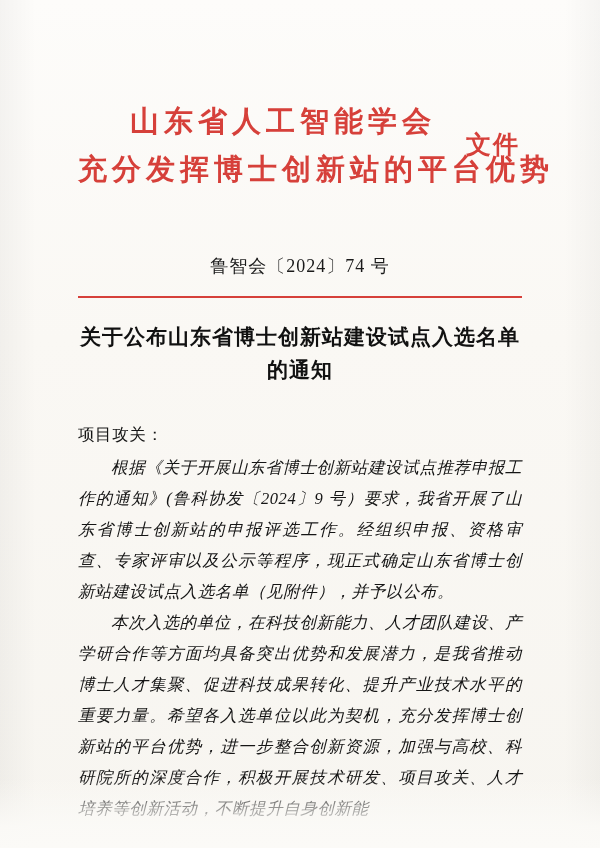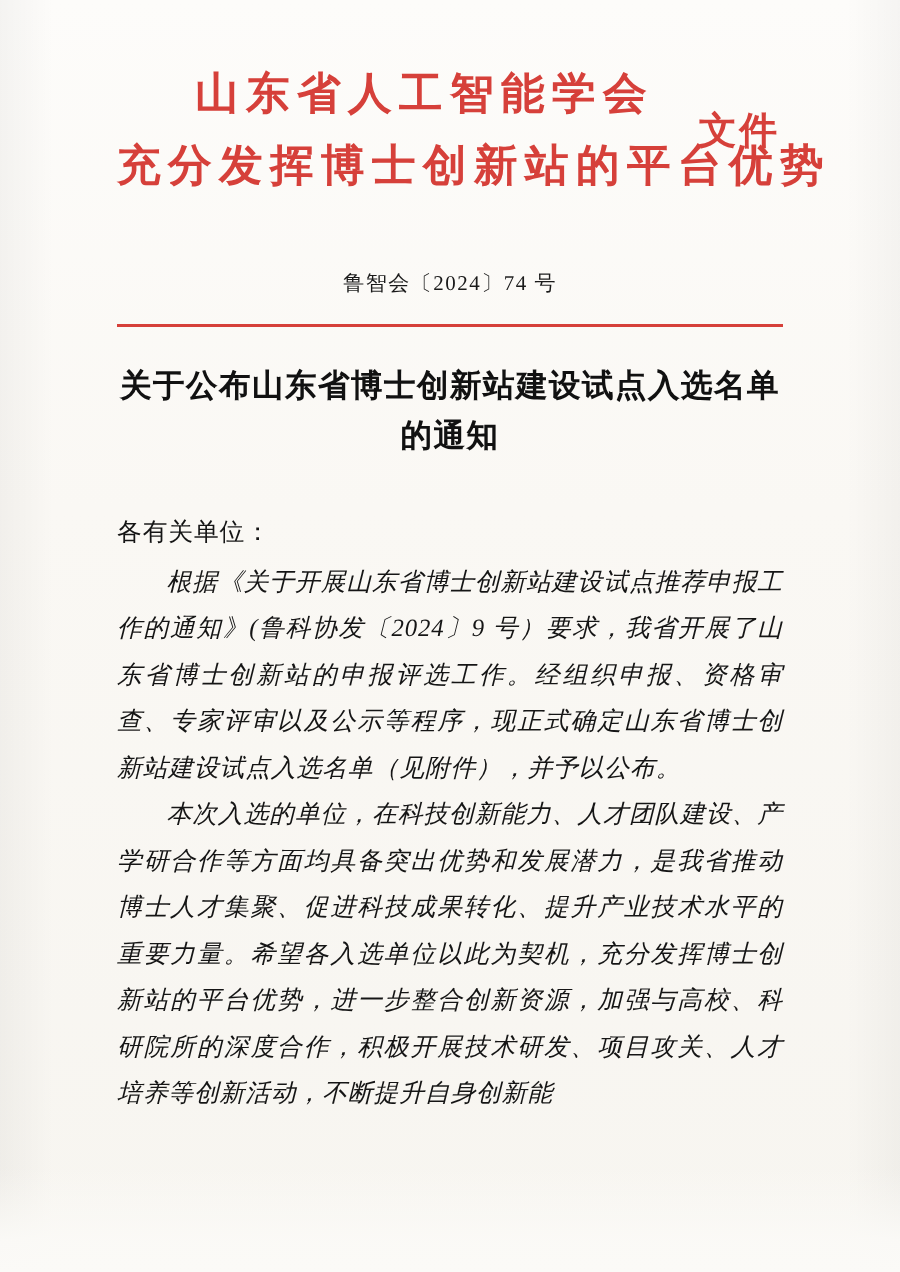--- a/index.html
+++ b/index.html
@@ -26,21 +26,21 @@
     position: absolute;
     left: 0;
     right: 0;
     top: 0;
     padding: 0 78px;
     box-sizing: border-box;
   }
 
   
   .letterhead {
-    margin-top: 46px;
+    margin-top: 104px;
     position: relative;
     height: 104px;
   }
   .lh-line {
     color: #d6403a;
     font-family: "Liberation Serif", "DejaVu Serif", serif;
     font-weight: bold;
     letter-spacing: 5px;
     white-space: nowrap;
     text-align: center;
@@ -61,23 +61,23 @@
     right: 2px;
     top: 24px;
     color: #d6403a;
     font-size: 25px;
     font-weight: bold;
     letter-spacing: 2px;
   }
 
   
   .doc-number {
-    margin-top: 30px;
+    margin-top: 46px;
     text-align: center;
-    font-size: 14px;
+    font-size: 18px;
     letter-spacing: 1px;
     color: #1a1a1a;
   }
 
   
   .red-rule {
     margin-top: 18px;
     height: 2px;
     background: #d6403a;
     width: 100%;
@@ -137,20 +137,20 @@
     <div class="doc-number">鲁智会〔2024〕74 号</div>
 
     <div class="red-rule"></div>
 
     <div class="doc-title">
       <span class="t1">关于公布山东省博士创新站建设试点入选名单</span>
       <span class="t2">的通知</span>
     </div>
 
     <div class="content">
-      <p class="salutation">各有关单位：</p>
+      <p class="salutation">项目攻关：</p>
       <p class="para">根据《关于开展山东省博士创新站建设试点推荐申报工作的通知》(鲁科协发〔2024〕9 号）要求，我省开展了山东省博士创新站的申报评选工作。经组织申报、资格审查、专家评审以及公示等程序，现正式确定山东省博士创新站建设试点入选名单（见附件），并予以公布。</p>
       <p class="para">本次入选的单位，在科技创新能力、人才团队建设、产学研合作等方面均具备突出优势和发展潜力，是我省推动博士人才集聚、促进科技成果转化、提升产业技术水平的重要力量。希望各入选单位以此为契机，充分发挥博士创新站的平台优势，进一步整合创新资源，加强与高校、科研院所的深度合作，积极开展技术研发、项目攻关、人才培养等创新活动，不断提升自身创新能</p>
     </div>
 
   </div>
   <div class="fade-bottom"></div>
 </div>
 
 </body></html>

